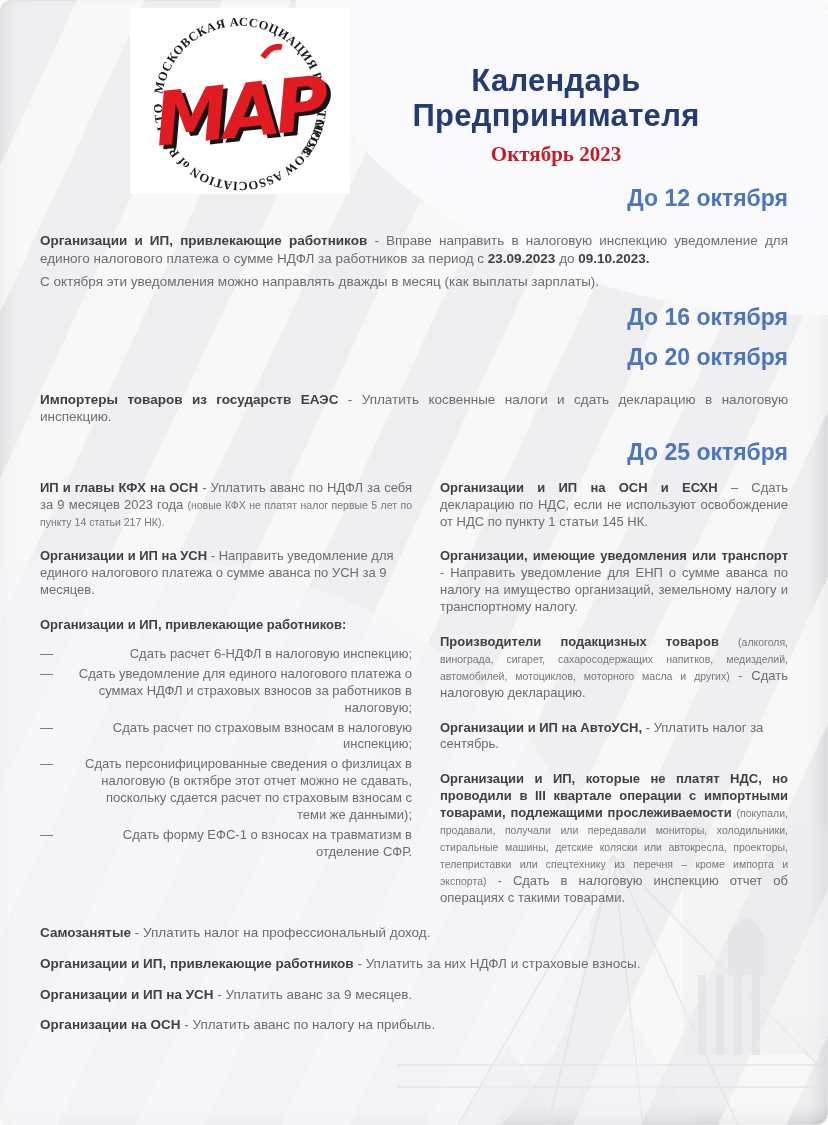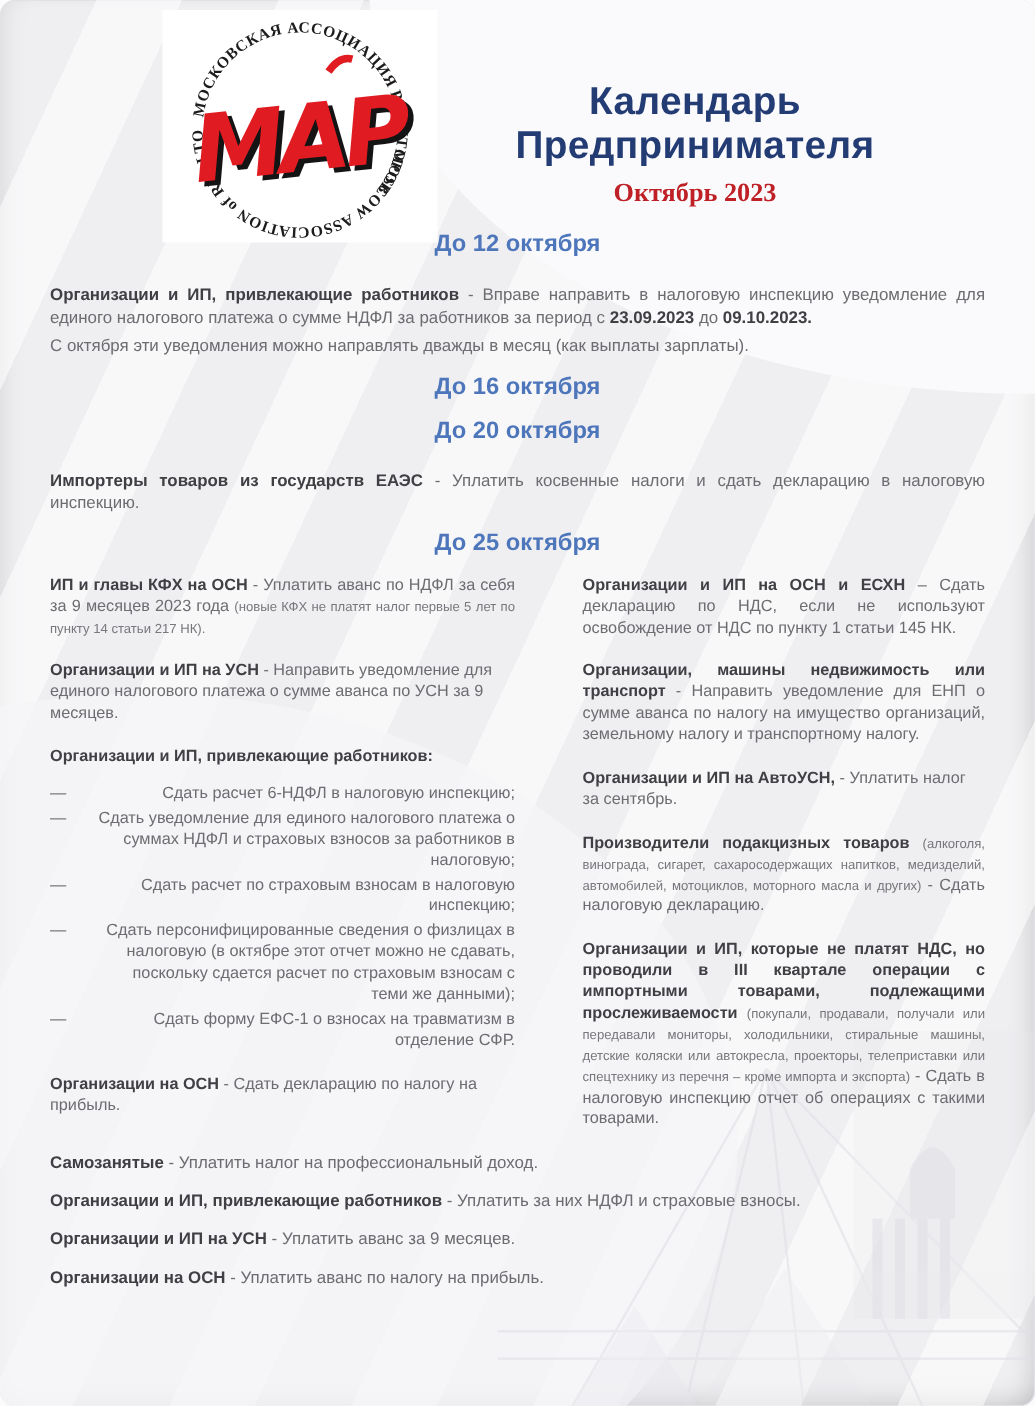--- a/index.html
+++ b/index.html
@@ -23,28 +23,28 @@
   
   .header{position:relative; height:172px; z-index:2;}
   .logo-box{position:absolute; left:130px; top:8px; width:220px; height:186px;
     background:#ffffff; display:flex; align-items:center; justify-content:center; z-index:3;}
   .title-block{position:absolute; left:384px; top:64px; width:344px; text-align:center;}
   .title-line{font-size:31px; font-weight:bold; color:#243c74; line-height:1.12; letter-spacing:.3px;}
   .subtitle{margin-top:9px; font-family:"Liberation Serif", serif; font-weight:bold;
     font-size:21px; color:#bf2026;}
   
   .content{position:relative; z-index:2; padding:0 40px;}
-  .heading{font-size:19px; font-weight:bold; color:#4d76bb; text-align:center;
+  .heading{font-size:23px; font-weight:bold; color:#4d76bb; text-align:right;
     margin:13px 0 9px;}
   .wide .entry{font-size:13.5px; line-height:1.3; color:#6c6c71; margin:0 0 6px;}
   .entry.justify{text-align:justify;margin-top:20px;}
   .sb{font-weight:bold; color:#3f3f44;}
   .sn{color:#6c6c71;}
   .ss{font-size:10.5px; color:#77777c;}
-  .cols{display:flex; gap:54px; margin-top:14px;}
+  .cols{display:flex; gap:28px; margin-top:14px;}
   .col-left{flex:0 0 372px;}
   .col-right{flex:1; min-width:0;}
   .col .entry{font-size:13px; line-height:1.3; color:#6c6c71; margin:0 0 18px;}
   .dash-list{margin-top:12px;}
   .dash-item{display:flex; margin:0 0 3px;}
   .dash{flex:0 0 34px; color:#6c6c71;}
   .dash-item .sn{flex:1;text-align:right;}
   
   .arc-text{font-family:"Liberation Serif", serif; font-size:12.5px; font-weight:bold;
     letter-spacing:.5px; fill:#1c1c1c;}
@@ -140,27 +140,26 @@
                 </div>
                 <div class="dash-item">
                   <span class="dash">—</span>
                   <span class="sn">Сдать персонифицированные сведения о физлицах в налоговую (в октябре этот отчет можно не сдавать, поскольку сдается расчет по страховым взносам с теми же данными);</span>
                 </div>
                 <div class="dash-item">
                   <span class="dash">—</span>
                   <span class="sn">Сдать форму ЕФС-1 о взносах на травматизм в отделение СФР.</span>
                 </div>
               </div></div>
-            <div class="entry"><span class="sb">Организации на ОСН</span><span class="sn"> - Сдать декларацию по налогу на прибыль.</span></div>
           </div>
           <div class="col col-right">
             <div class="entry justify"><span class="sb">Организации и ИП на ОСН и ЕСХН</span><span class="sn"> – Сдать декларацию по НДС, если не используют освобождение от НДС по пункту 1 статьи 145 НК.</span></div>
-            <div class="entry justify"><span class="sb">Организации, машины недвижимость или транспорт</span><span class="sn"> - Направить уведомление для ЕНП о сумме аванса по налогу на имущество организаций, земельному налогу и транспортному налогу.</span></div>
+            <div class="entry justify"><span class="sb">Организации, имеющие уведомления или транспорт</span><span class="sn"> - Направить уведомление для ЕНП о сумме аванса по налогу на имущество организаций, земельному налогу и транспортному налогу.</span></div>
+            <div class="entry justify"><span class="sb">Производители подакцизных товаров </span><span class="ss">(алкоголя, винограда, сигарет, сахаросодержащих напитков, медизделий, автомобилей, мотоциклов, моторного масла и других)</span><span class="sn"> - Сдать налоговую декларацию.</span></div>
             <div class="entry"><span class="sb">Организации и ИП на АвтоУСН,</span><span class="sn"> - Уплатить налог за сентябрь.</span></div>
-            <div class="entry justify"><span class="sb">Производители подакцизных товаров </span><span class="ss">(алкоголя, винограда, сигарет, сахаросодержащих напитков, медизделий, автомобилей, мотоциклов, моторного масла и других)</span><span class="sn"> - Сдать налоговую декларацию.</span></div>
             <div class="entry justify"><span class="sb">Организации и ИП, которые не платят НДС, но проводили в III квартале операции с импортными товарами, подлежащими прослеживаемости </span><span class="ss">(покупали, продавали, получали или передавали мониторы, холодильники, стиральные машины, детские коляски или автокресла, проекторы, телеприставки или спецтехнику из перечня – кроме импорта и экспорта)</span><span class="sn"> - Сдать в налоговую инспекцию отчет об операциях с такими товарами.</span></div>
           </div>
         </div>
       </section>
       <section class="section">
         <div class="wide">
           <div class="entry" style="margin-bottom: 13px;"><span class="sb">Самозанятые</span><span class="sn"> - Уплатить налог на профессиональный доход.</span></div>
           <div class="entry" style="margin-bottom: 13px;"><span class="sb">Организации и ИП, привлекающие работников</span><span class="sn"> - Уплатить за них НДФЛ и страховые взносы.</span></div>
           <div class="entry" style="margin-bottom: 13px;"><span class="sb">Организации и ИП на УСН</span><span class="sn"> - Уплатить аванс за 9 месяцев.</span></div>
           <div class="entry" style="margin-bottom: 13px;"><span class="sb">Организации на ОСН</span><span class="sn"> - Уплатить аванс по налогу на прибыль.</span></div>

